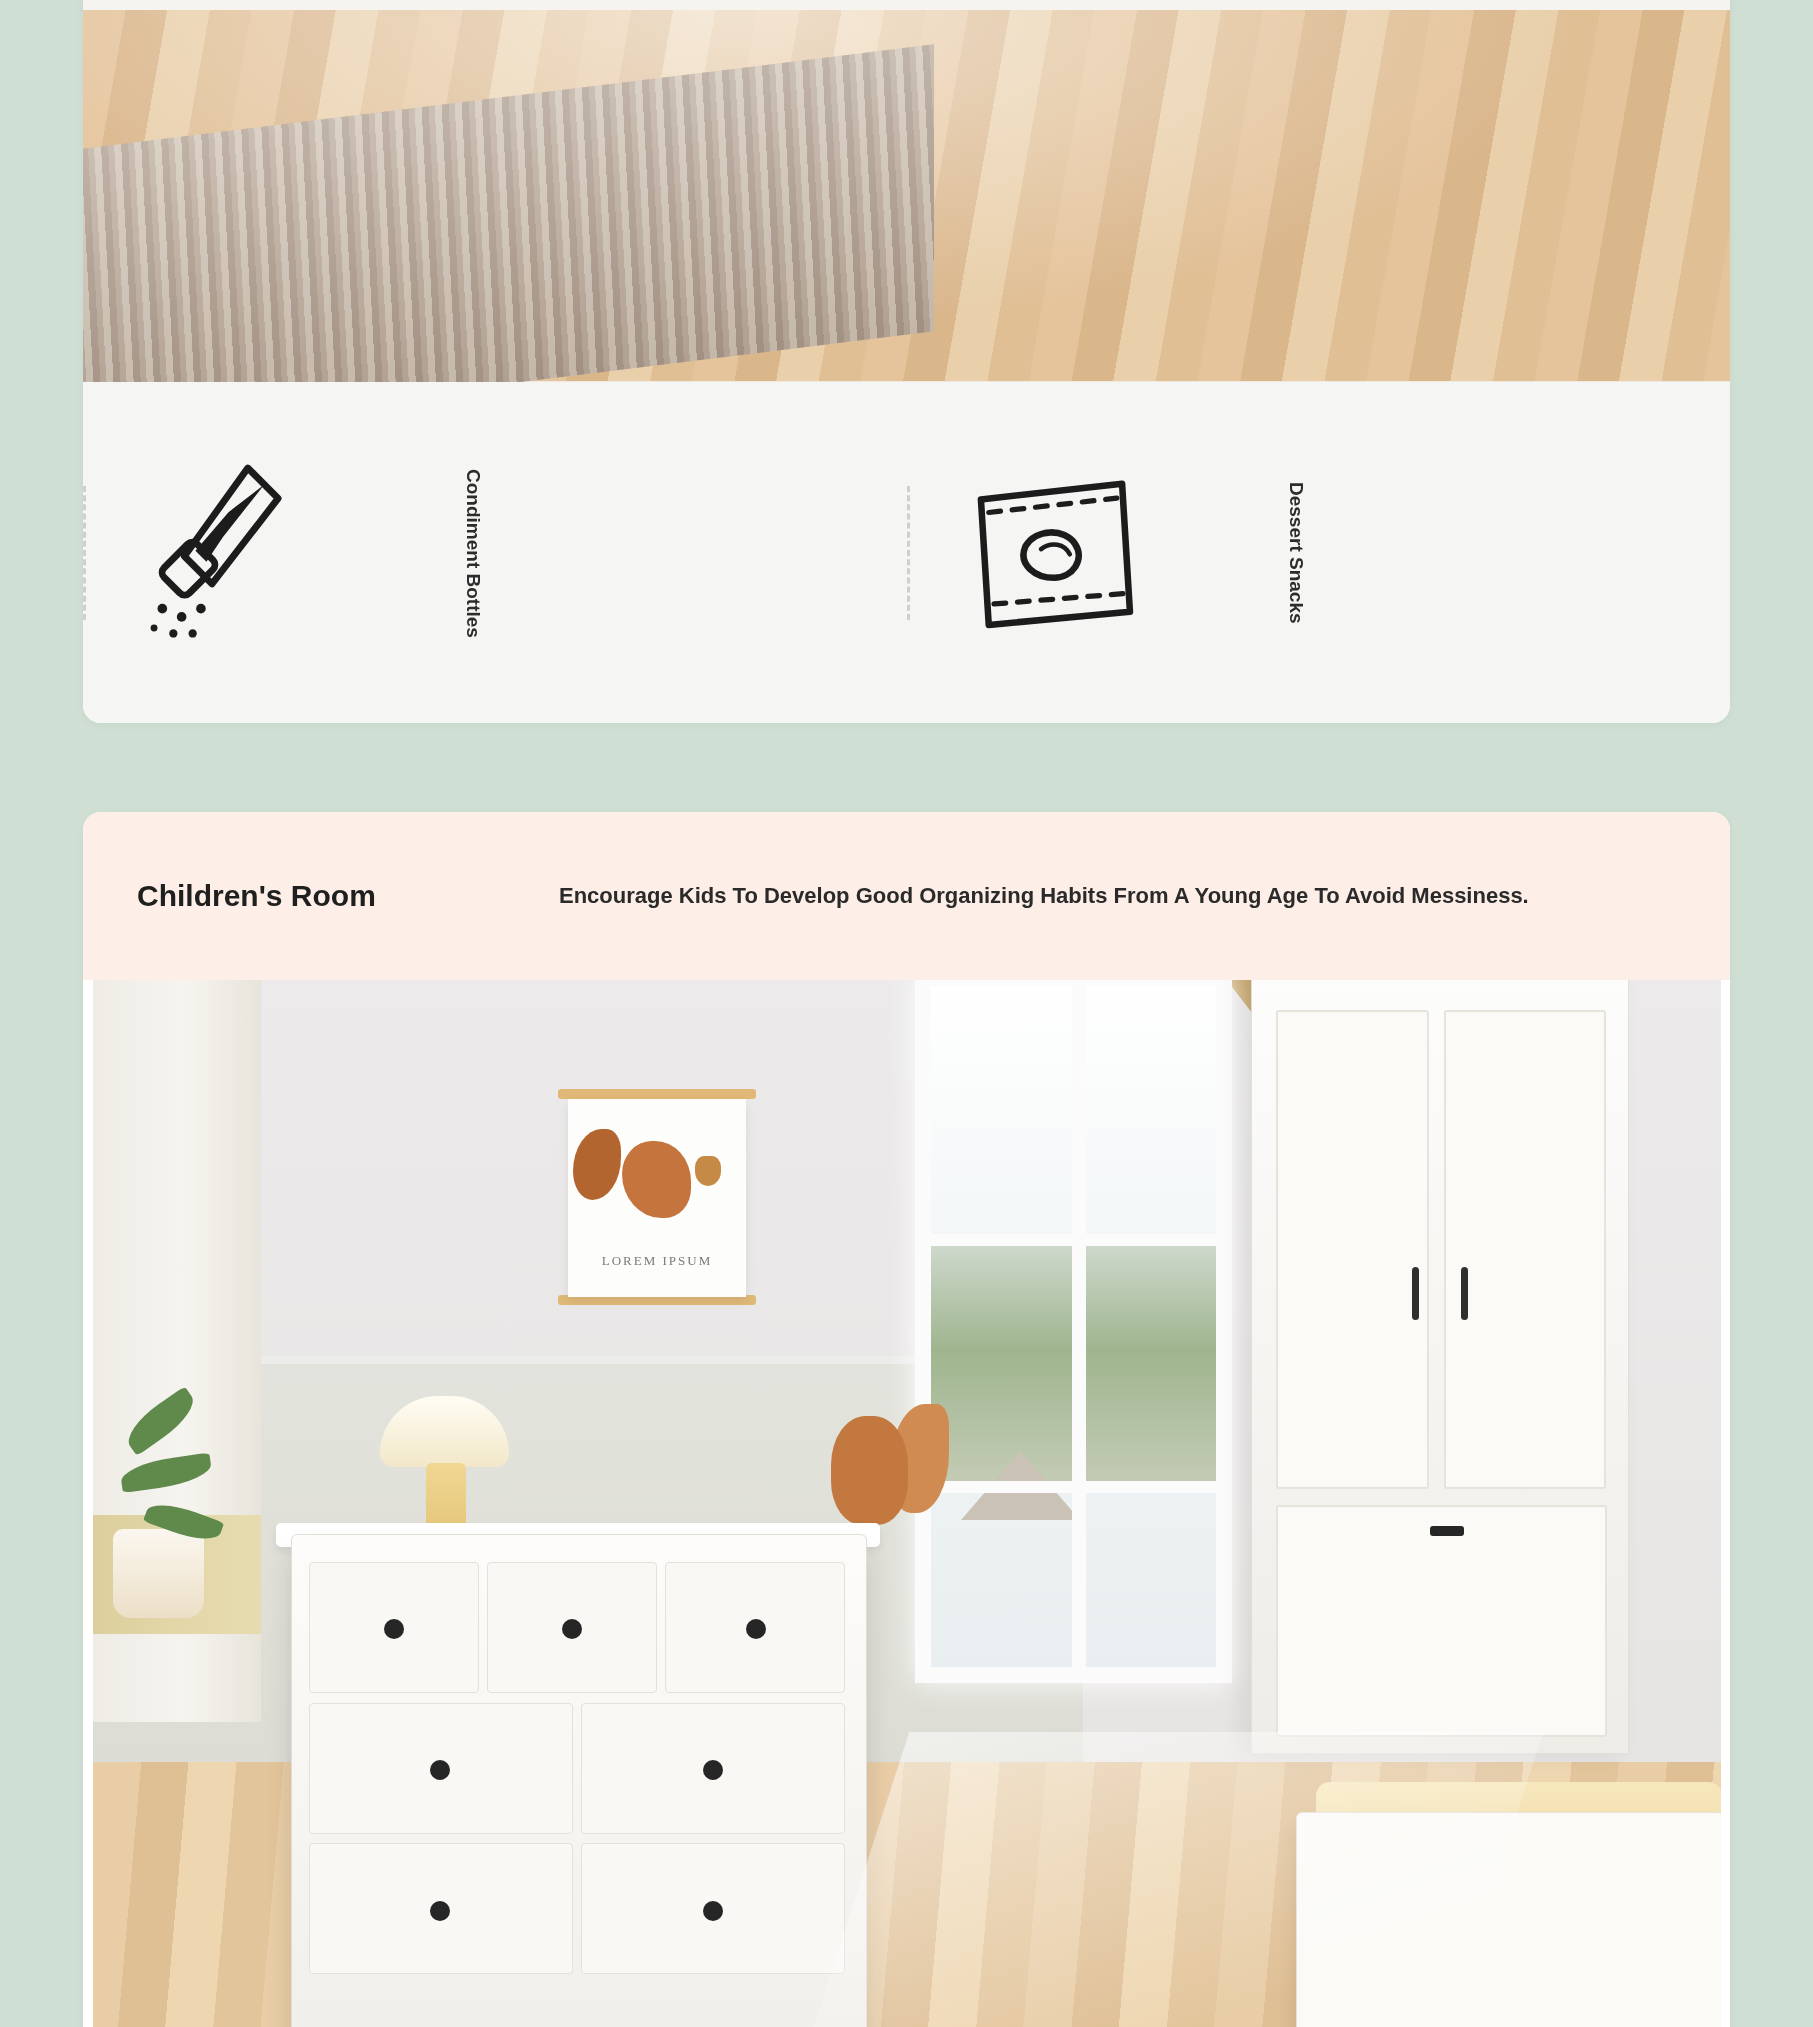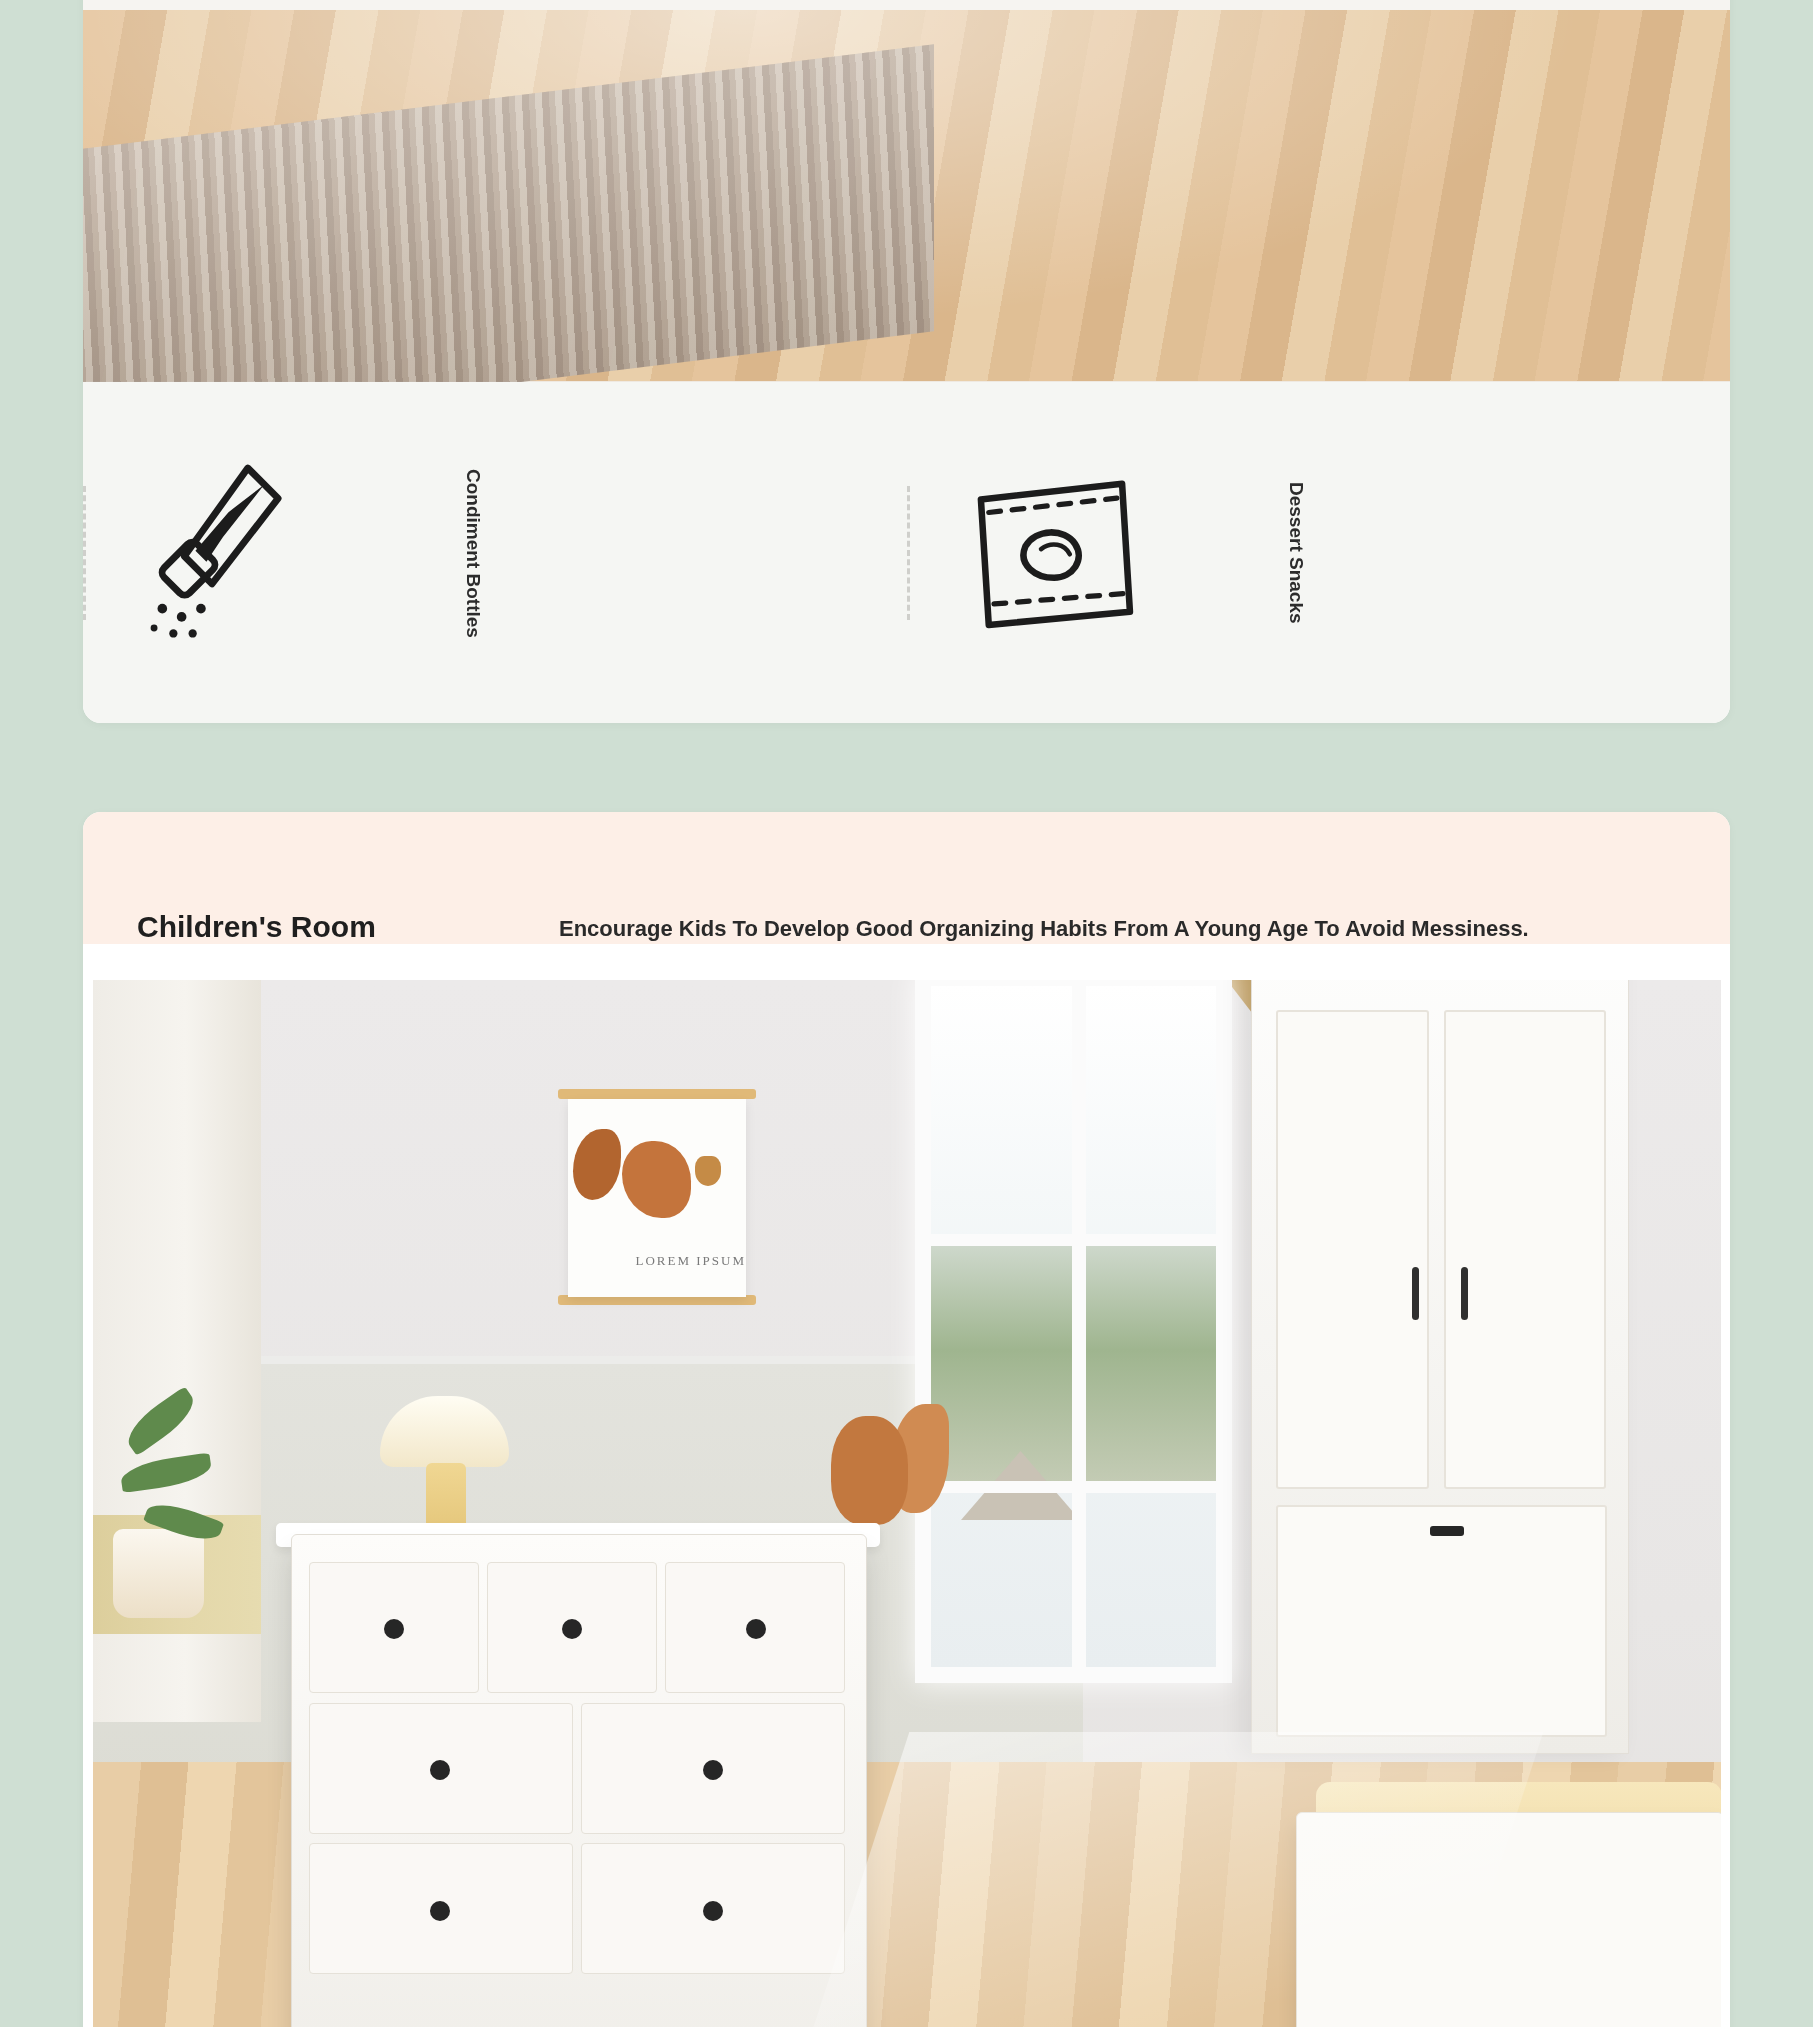--- a/index.html
+++ b/index.html
@@ -130,24 +130,24 @@
   #card-kids {
     left: 83px;
     top: 812px;
     width: 1647px;
     height: 1317px;
   }
   .kids-header {
     position: absolute;
     left: 0; top: 0;
     width: 1647px;
-    height: 132px;
+    height: 168px;
     background: #fdefe7;
     display: flex;
-    align-items: flex-end;
+    align-items: center;
   }
   .kids-title {
     font-size: 30px;
     font-weight: bold;
     color: #1f1f1f;
     margin-left: 54px;
     width: 416px;
     flex: none;
   }
   .kids-sub {
@@ -218,21 +218,21 @@
     transform-origin:bottom left;
   }
   .kr-poster{
     position:absolute; left:475px; top:119px; width:178px; height:198px;
     background:#fdfdfb; box-shadow:0 4px 10px rgba(0,0,0,.08);
   }
   .kr-poster-bar{
     position:absolute; left:465px; width:198px; height:10px; background:#e0b978; border-radius:3px;
   }
   .kr-poster-text{
-    position:absolute; left:0; bottom:28px; width:100%; text-align:right;
+    position:absolute; left:0; bottom:28px; width:100%; text-align:center;
     font-size:13px; letter-spacing:2px; color:#7a7a7a; font-family:"Liberation Serif",serif;
   }
   .kr-squirrel{
     position:absolute; left:54px; top:42px; width:69px; height:77px;
     background:#c4743c; border-radius:45% 55% 40% 60%;
   }
   .kr-squirrel-tail{
     position:absolute; left:5px; top:30px; width:48px; height:71px;
     background:#b2652f; border-radius:60% 30% 60% 40%;
   }

